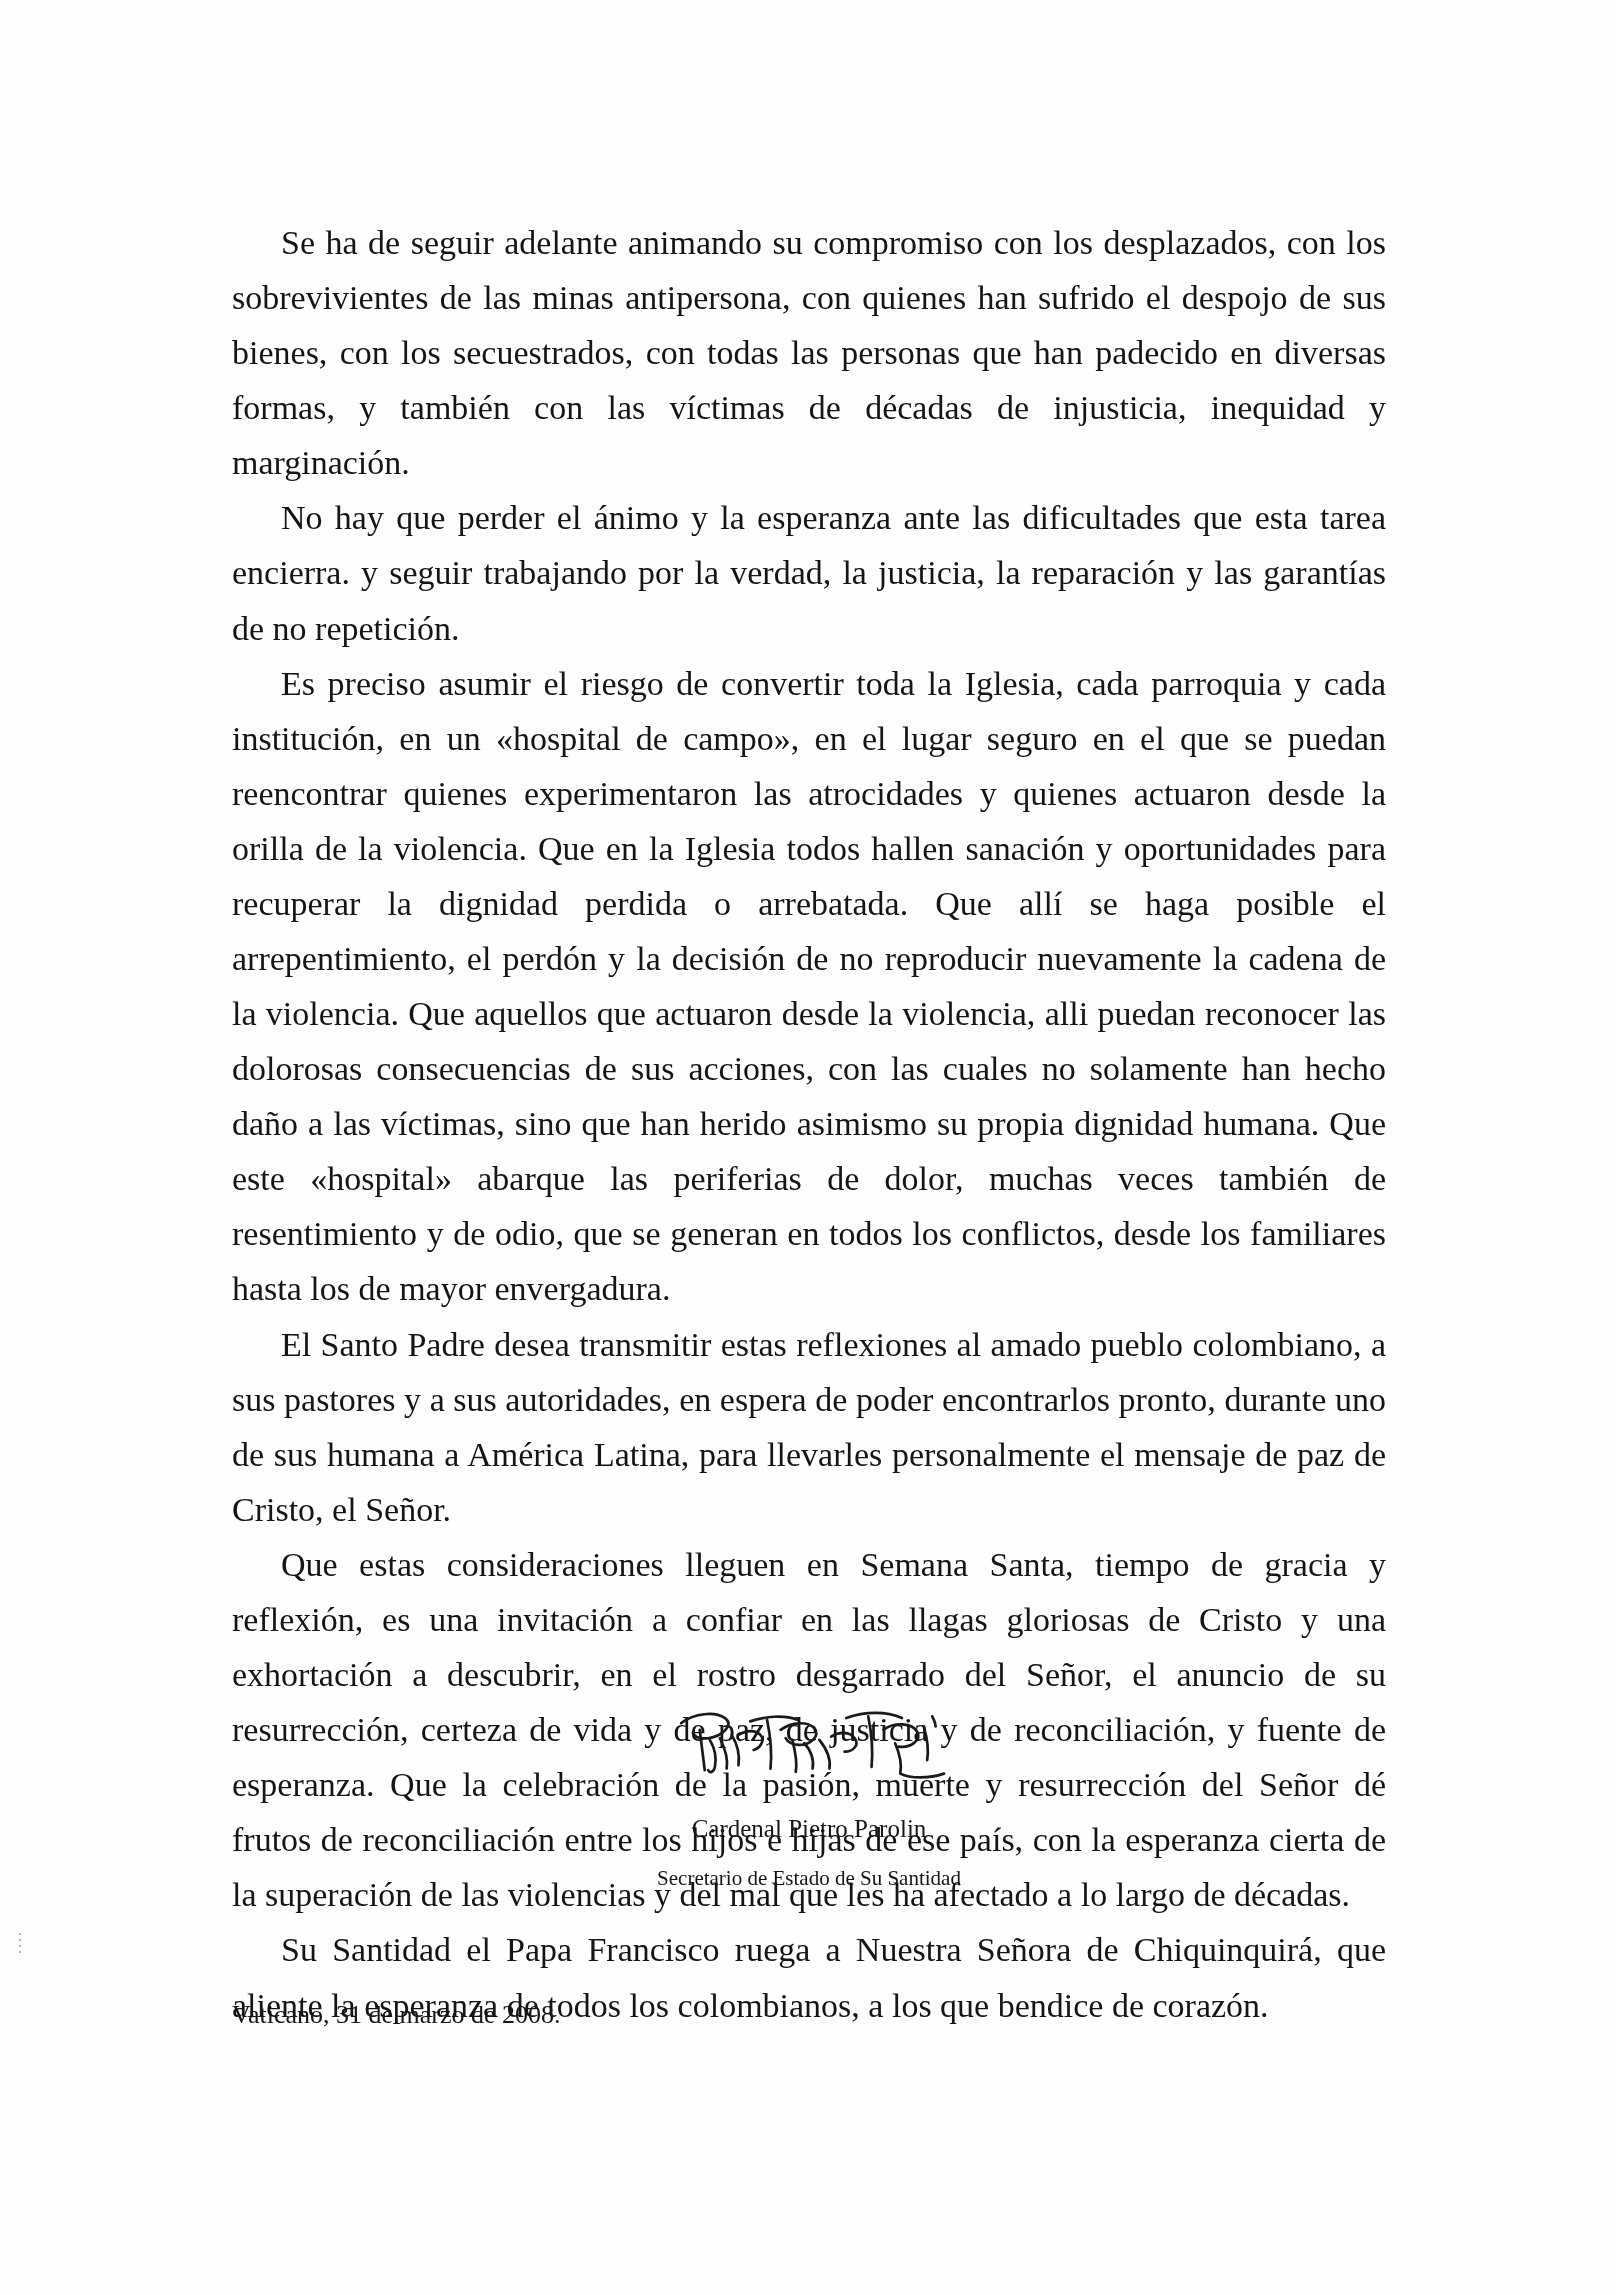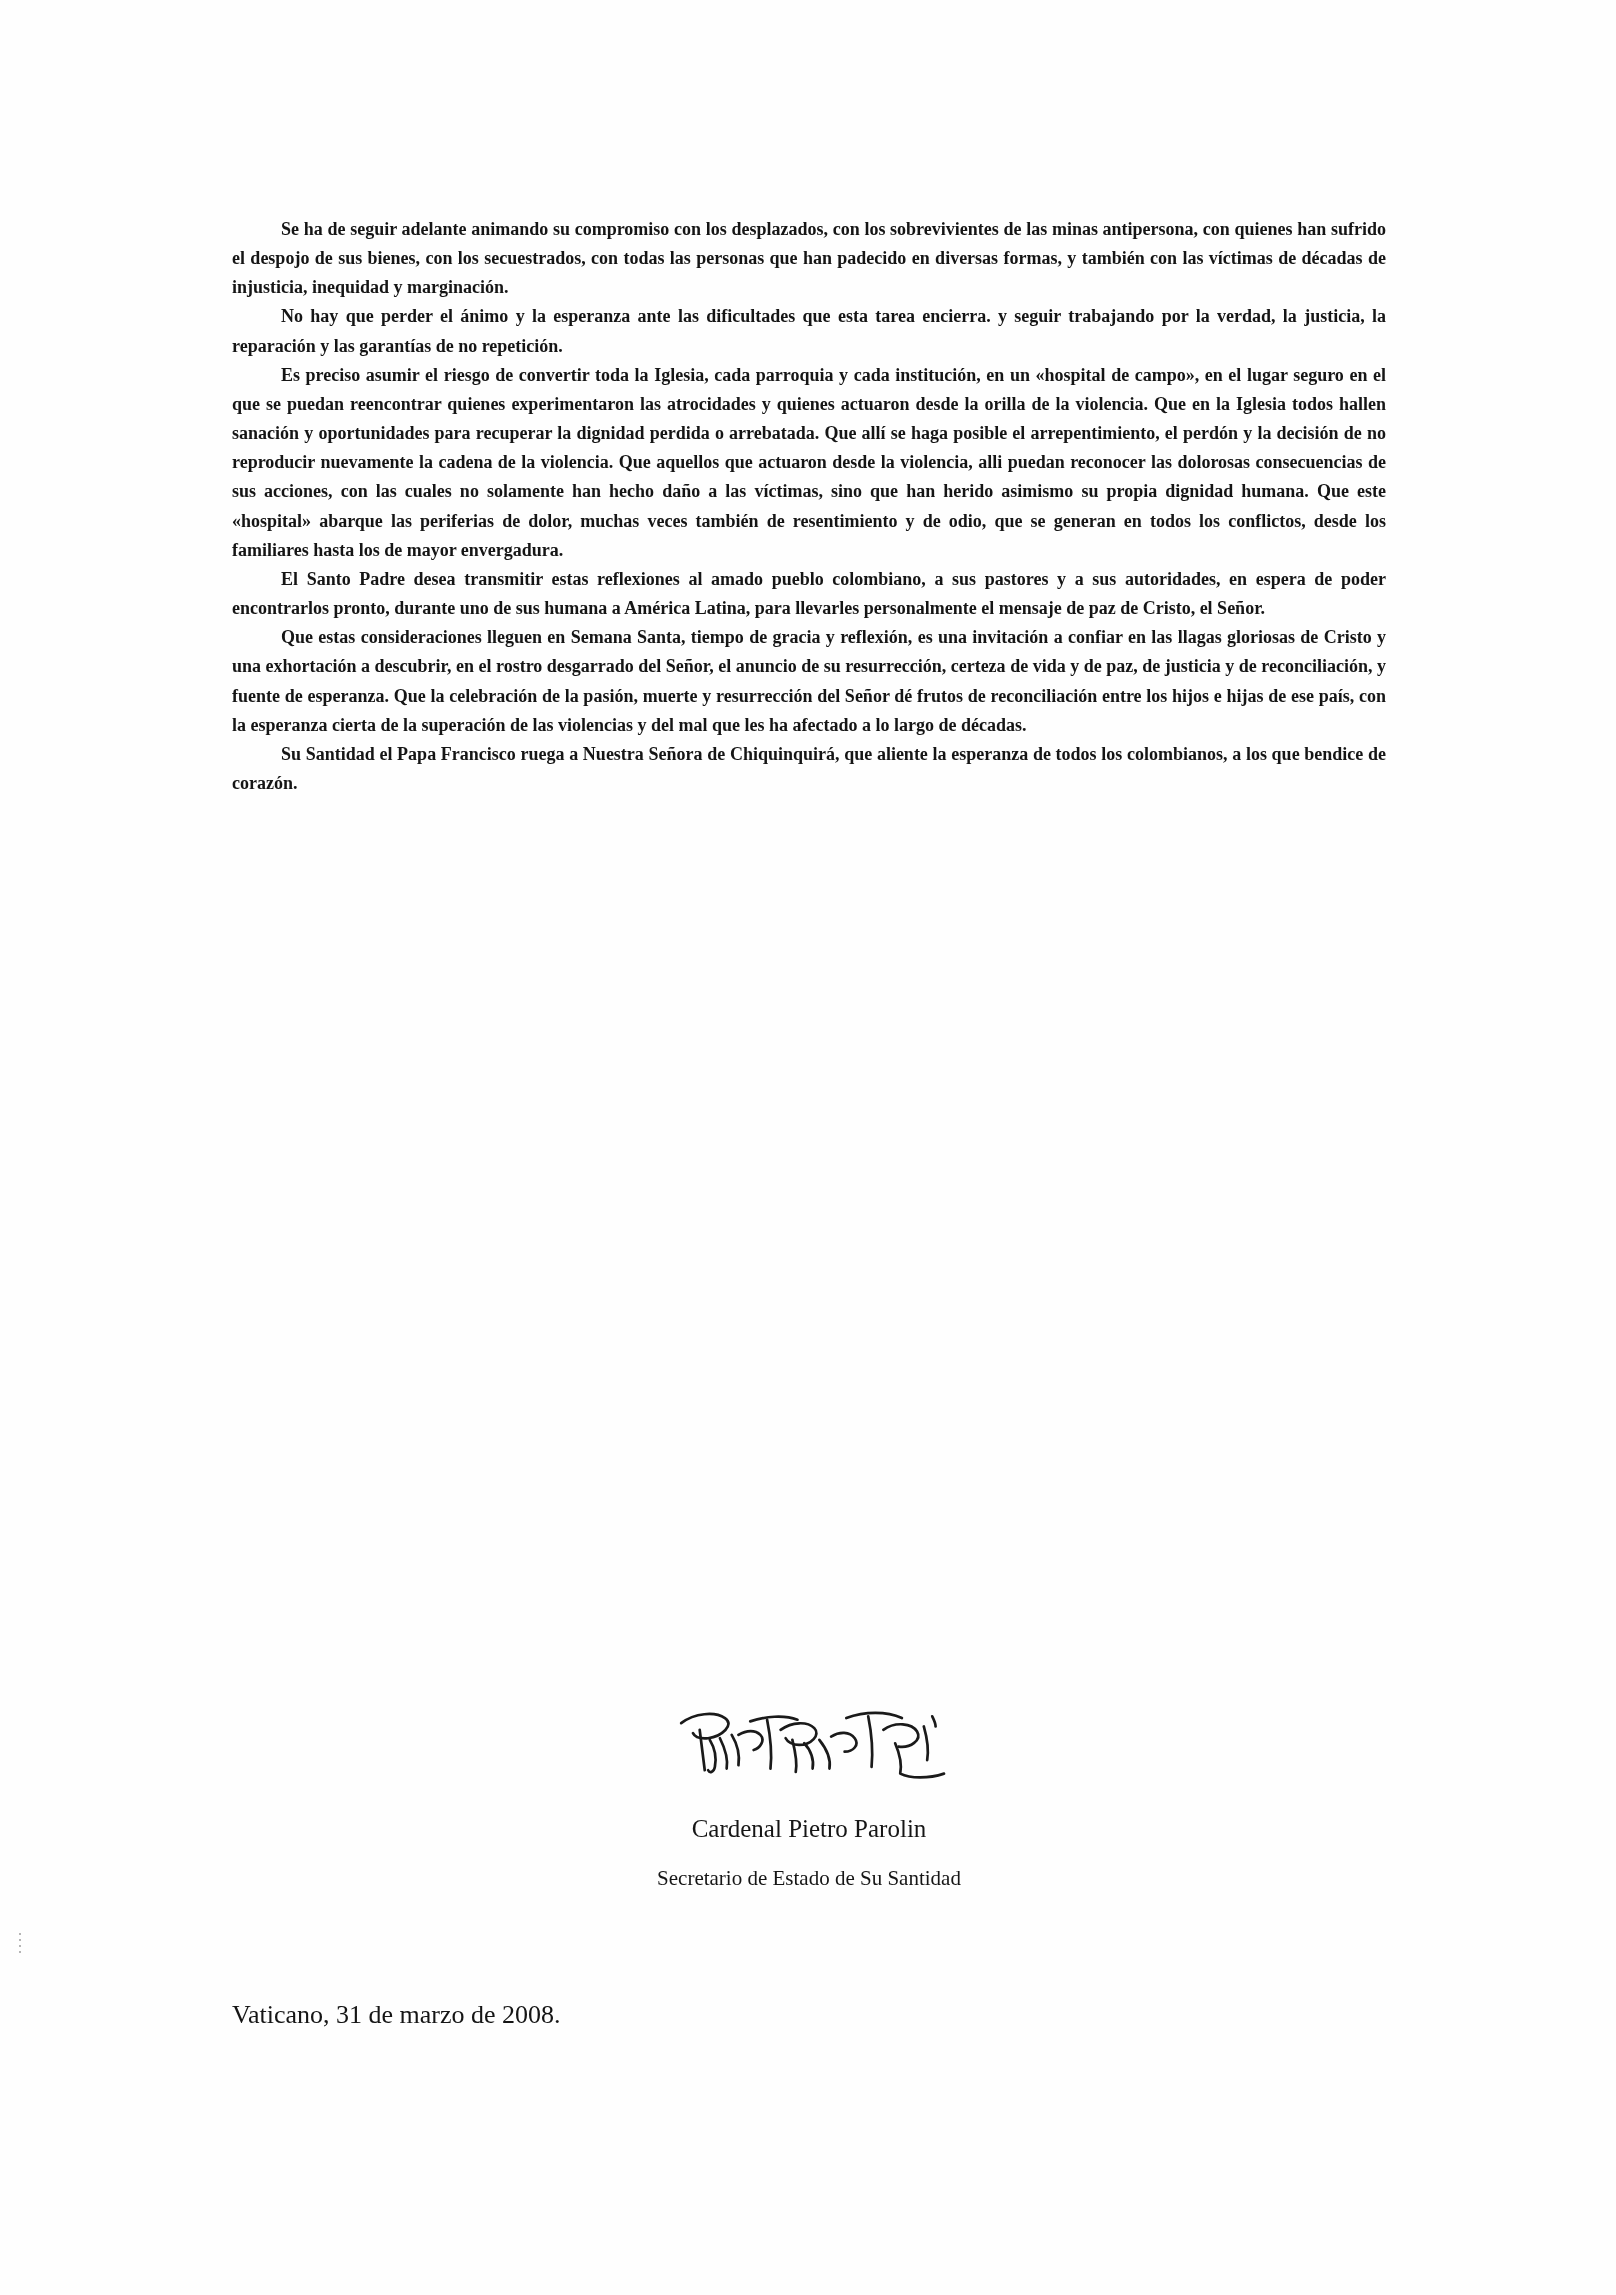--- a/index.html
+++ b/index.html
@@ -23,28 +23,27 @@
     height: 2295px;
     background: #fefefe;
   }
   .content {
     position: absolute;
     left: 232px;
     top: 215px;
     width: 1154px;
   }
   .para {
-    font-size: 18px;
+    font-size: 34px;
     line-height: 1.62;
     text-align: justify;
     text-justify: inter-word;
     text-indent: 49px;
     margin: 0;
     color: #151515;
-    font-weight: bold;
     -webkit-font-smoothing: antialiased;
   }
   .signature-block {
     position: absolute;
     left: 232px;
     top: 1701px;
     width: 1154px;
     text-align: center;
   }
   .signature-mark {

